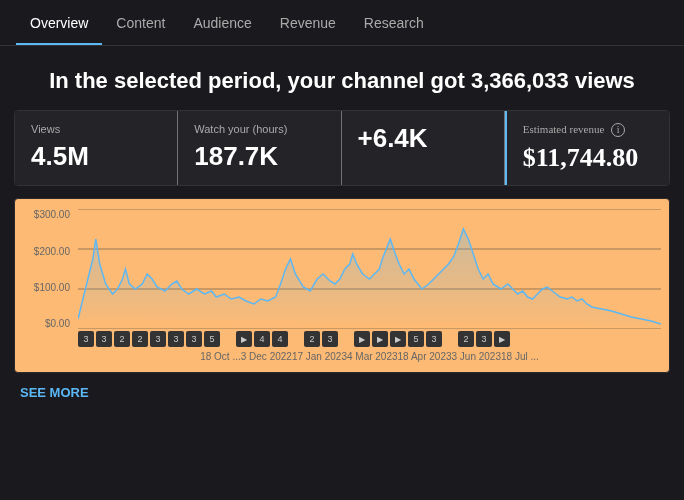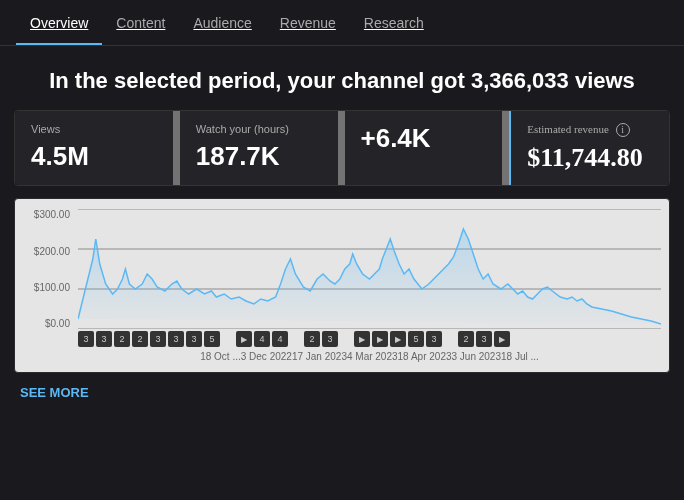--- a/index.html
+++ b/index.html
@@ -12,21 +12,20 @@
       overflow: hidden;
     }
 
     
     .nav-bar {
       display: flex;
       padding: 0 16px;
       background: #1a1a1e;
       border-bottom: 1px solid #333;
       height: 46px;
-      text-decoration: underline;
     }
     .nav-tab {
       padding: 0 14px;
       height: 100%;
       display: flex;
       align-items: center;
       font-size: 14px;
       color: #aaa;
       cursor: pointer;
       position: relative;
@@ -60,21 +59,21 @@
       display: flex;
       margin: 0 14px;
       border: 1px solid #333;
       border-radius: 4px;
       overflow: hidden;
     }
     .stat-card {
       flex: 1;
       padding: 12px 16px;
       background: #242428;
-      border-right: 7px solid #737373;
+      border-right: 1px solid #737373;
     }
     .stat-card:last-child {
       border-right: none;
       border-left: 2px solid #5bb8f5;
       font-family: Liberation Serif, serif;
     }
     .stat-label {
       font-size: 11px;
       color: #aaa;
       margin-bottom: 6px;
@@ -95,21 +94,21 @@
       text-align: center;
       line-height: 12px;
       margin-left: 4px;
       vertical-align: middle;
       cursor: pointer;
     }
 
     
     .chart-section {
       margin: 12px 14px 0;
-      background: #e5e5e5;
+      background: #fdba74;
       border: 1px solid #2a2a2e;
       border-radius: 4px;
       padding: 10px 8px 0;
       position: relative;
       height: 175px;
     }
 
     .chart-container {
       position: relative;
       height: 140px;

